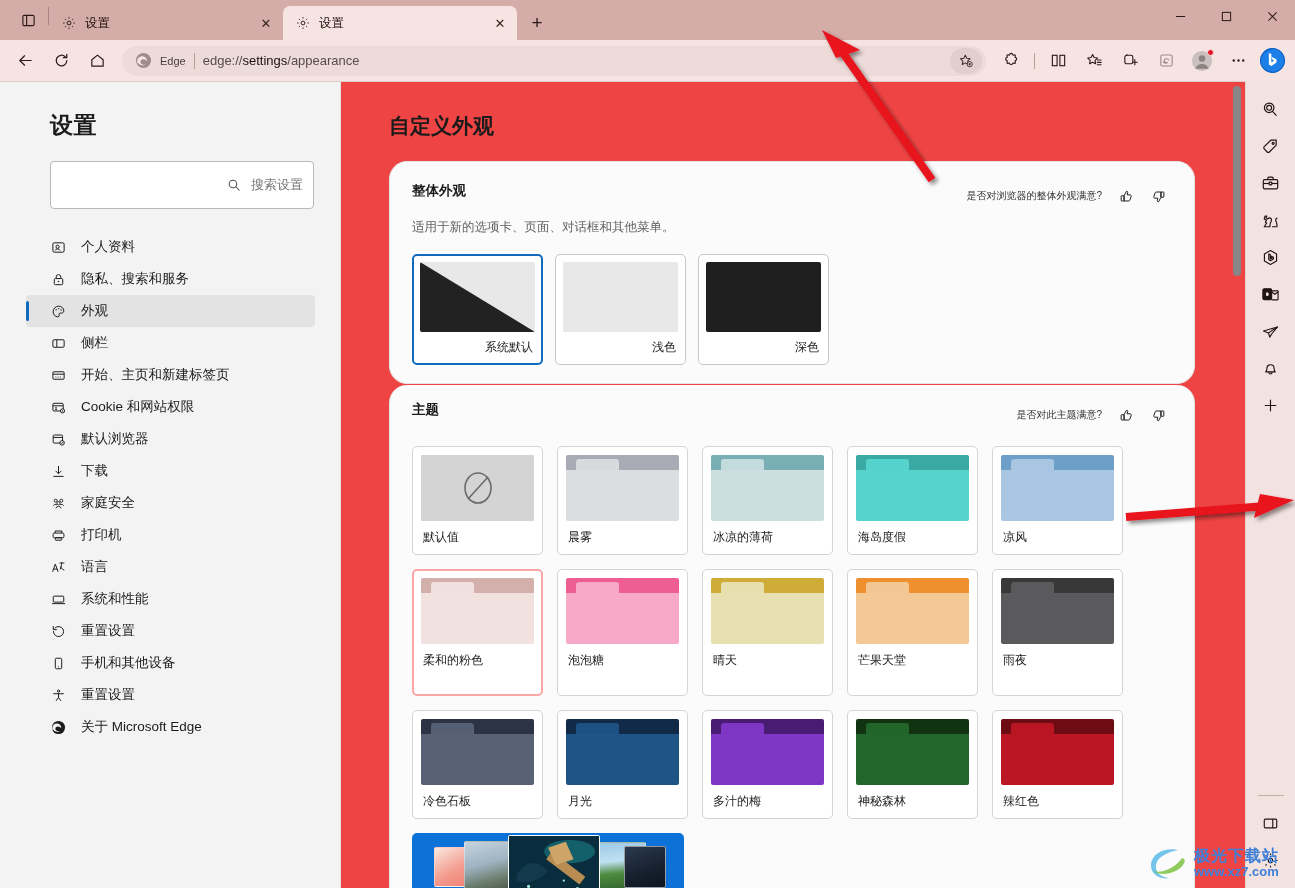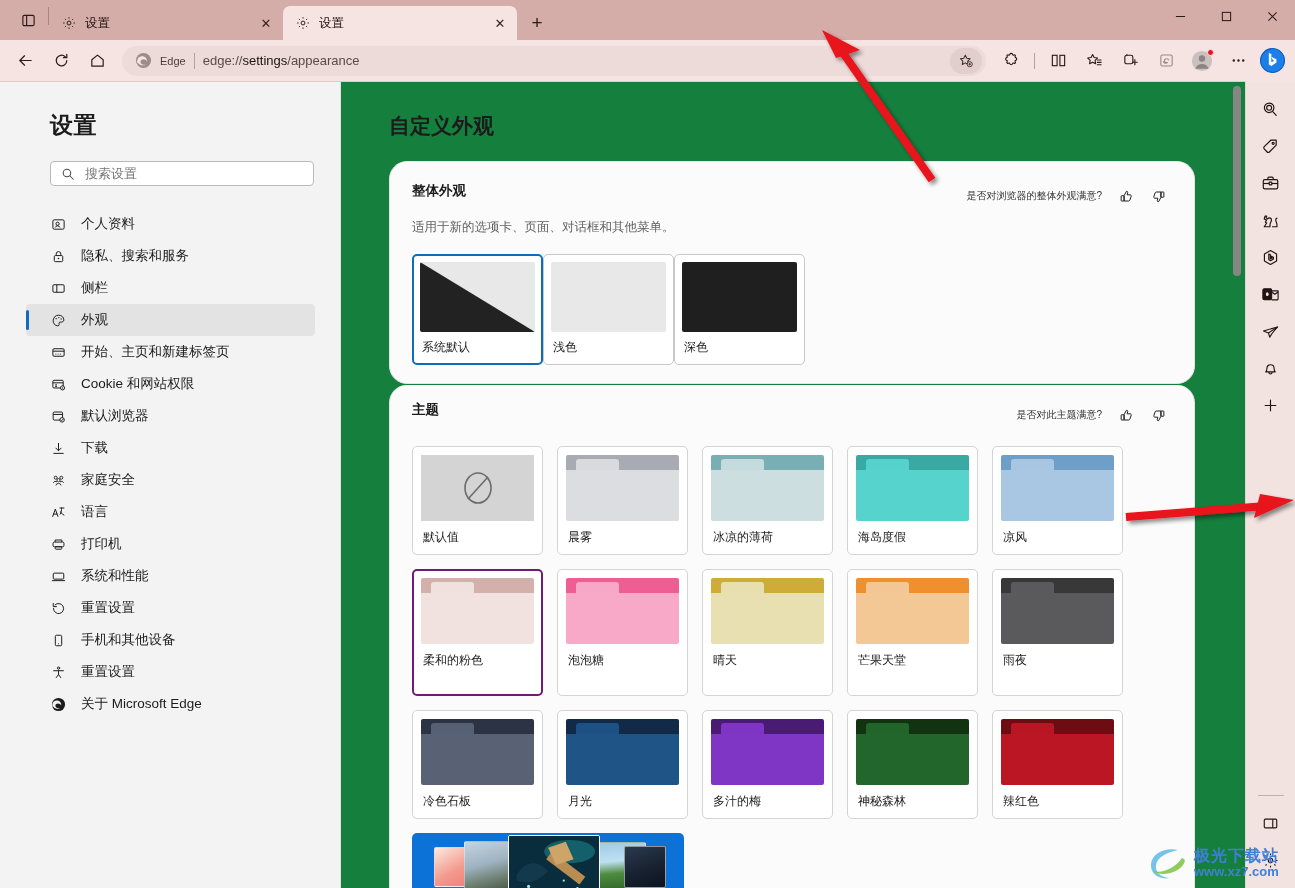--- a/index.html
+++ b/index.html
@@ -73,70 +73,70 @@
   
   .page{
     position:absolute; left:0; top:81px; width:1245px; height:807px;
     background:#f3f3f3; display:flex; border-top:1px solid #ddcbc9;
   }
   
   .settingsnav{ width:341px; height:807px; background:#f3f3f3; padding:28px 26px 0 26px; overflow:hidden; position:relative;}
   .settingsnav::after{ content:""; position:absolute; right:0; top:0; width:1px; height:807px; background:#e2e2e2;}
   .nav-title{ font-size:23px; font-weight:700; color:#1b1b1b; margin:0 0 20px 24px; letter-spacing:.5px;}
   .searchbox{
-    height:25px; background:#fff; border:1px solid #b9b9b9; border-radius:4px;
-    display:flex; align-items:center; padding:0 10px; gap:10px; margin:0 0 22px 24px; width:264px;
+    height:48px; background:#fff; border:1px solid #b9b9b9; border-radius:4px;
+    display:flex; align-items:center; padding:0 10px; gap:10px; margin:0 0 22px 24px; width:264px;justify-content:flex-end;
   }
   .searchbox .sb-ph{ color:#767676; font-size:13px;}
   .navlist{ list-style:none; margin-left:0; }
   .navitem{
     height:32px; display:flex; align-items:center; gap:14px;
     padding-left:24px; border-radius:4px; position:relative; margin-bottom:0;
     color:#1b1b1b; font-size:13.5px;
   }
   .navitem .ni-icon{ width:17px; height:17px; flex:0 0 17px; display:flex; align-items:center; justify-content:center; color:#1b1b1b;}
   .navitem.active{ background:#e3e3e3; }
   .navitem.active::before{
     content:""; position:absolute; left:0; top:6px; width:3px; height:20px;
     background:#0f6cbd; border-radius:2px;
   }
   .navitem .ni-label{ white-space:nowrap; }
 
   
-  .content{ flex:1 1 auto; height:807px; position:relative; overflow:hidden; background:#15803d;}
+  .content{ flex:1 1 auto; height:807px; position:relative; overflow:hidden; background:#ef4444;}
   .content-inner{ padding:30px 48px 0 48px; }
   .page-title{ font-size:21px; font-weight:700; color:#1b1b1b; margin-bottom:21px;}
   .card{
     background:#fbfbfb; border:1px solid #e5e5e5; border-radius:18px;
     width:806px; padding:20px 22px 18px 22px; margin-bottom:2px;
   }
   .sec-head{ display:flex; align-items:flex-start; }
   .sec-title{ font-size:13.5px; font-weight:700; color:#1b1b1b; }
   .sec-sub{ font-size:12.5px; color:#616161; margin-top:9px;}
   .feedback{ margin-left:auto; display:flex; align-items:center; gap:4px; }
   .feedback .fb-text{ font-size:10px; color:#333; margin-right:6px;}
   .fb-btn{ width:28px; height:28px; display:flex; align-items:center; justify-content:center; border-radius:4px; color:#1b1b1b;}
 
   
-  .mode-row{ display:flex; margin-top:18px; }
+  .mode-row{ display:flex; gap:12px; margin-top:18px;text-align:right; }
   .modecard{
     width:131px; border:1px solid #c8c8c8; border-radius:5px; background:#fff;
     padding:7px 7px 4px 7px;
   }
   .modecard.selected{ border:2px solid #0f6cbd; padding:6px 6px 3px 6px;}
   .mode-thumb{ height:70px; border-radius:2px; overflow:hidden; position:relative;}
   .mode-label{ font-size:12px; color:#1b1b1b; padding:7px 2px 4px 2px;}
 
   
   .theme-grid{ display:flex; flex-wrap:wrap; gap:14px; margin-top:17px;}
   .themecard{
     width:131px; border:1px solid #d4d4d4; border-radius:5px; background:#fff;
     padding:8px 8px 5px 8px;
   }
-  .themecard.selected{ border:2px solid #701a75; padding:7px 7px 22px 7px;}
+  .themecard.selected{ border:2px solid #fca5a5; padding:7px 7px 22px 7px;}
   .theme-thumb{ height:66px; border-radius:2px; overflow:hidden; position:relative; display:flex; flex-direction:column;}
   .tt-top{ height:15px; position:relative; width:100%;}
   .tt-tab{ position:absolute; left:9%; top:4px; width:38%; height:11px; border-radius:3px 3px 0 0;}
   .tt-body{ flex:1 1 auto; }
   .theme-label{ font-size:12px; color:#1b1b1b; padding:8px 2px 3px 2px;}
   .none-thumb{ height:66px; background:#d4d4d4; display:flex; align-items:center; justify-content:center;}
 
   
   .banner{
     margin-top:14px; width:272px; height:96px; background:#0c72d8; border-radius:5px;
@@ -341,39 +341,39 @@
         <li class="navitem">
           <span class="ni-icon">
             <svg width="15" height="15" viewBox="0 0 16 16" fill="none" stroke="#1b1b1b" stroke-width="1.05">
               <rect x="3.5" y="7" width="9" height="6.5" rx="1.2"></rect>
                 <path d="M5.5 7V5.3a2.5 2.5 0 0 1 5 0V7"></path>
                 <circle cx="8" cy="10.2" r=".85" fill="#1b1b1b" stroke="none"></circle>
             </svg>
           </span>
           <span class="ni-label">隐私、搜索和服务</span>
         </li>
-        <li class="navitem">
-          <span class="ni-icon">
-            <svg width="15" height="15" viewBox="0 0 16 16" fill="none" stroke="#1b1b1b" stroke-width="1.05">
-              <rect x="2" y="4" width="12" height="8" rx="1.2"></rect>
-                <line x1="6.2" y1="4" x2="6.2" y2="12"></line>
-            </svg>
-          </span>
-          <span class="ni-label">侧栏</span>
-        </li>
         <li class="navitem active">
           <span class="ni-icon">
             <svg width="15" height="15" viewBox="0 0 16 16" fill="none" stroke="#1b1b1b" stroke-width="1.05">
               <path d="M8 2.3c3.2 0 5.7 2.2 5.7 5 0 1.7-1.4 2.4-2.5 2.4H9.8c-.8 0-1.3.6-1.3 1.2 0 .5.3.8.3 1.3 0 .8-.6 1.5-1.5 1.5-3 0-5-2.6-5-5.4 0-3.3 2.5-6 5.7-6z"></path>
               <circle cx="5.5" cy="6" r=".75" fill="#1b1b1b" stroke="none"></circle>
                 <circle cx="8.3" cy="4.9" r=".75" fill="#1b1b1b" stroke="none"></circle>
                 <circle cx="10.8" cy="6.4" r=".7" fill="#1b1b1b" stroke="none"></circle>
             </svg>
           </span>
           <span class="ni-label">外观</span>
+        </li>
+        <li class="navitem">
+          <span class="ni-icon">
+            <svg width="15" height="15" viewBox="0 0 16 16" fill="none" stroke="#1b1b1b" stroke-width="1.05">
+              <rect x="2" y="4" width="12" height="8" rx="1.2"></rect>
+                <line x1="6.2" y1="4" x2="6.2" y2="12"></line>
+            </svg>
+          </span>
+          <span class="ni-label">侧栏</span>
         </li>
         <li class="navitem">
           <span class="ni-icon">
             <svg width="15" height="15" viewBox="0 0 16 16" fill="none" stroke="#1b1b1b" stroke-width="1.05">
               <rect x="2" y="4" width="12" height="8" rx="1.2"></rect>
                 <path d="M2 6.6h12"></path>
                 <circle cx="5.2" cy="9.6" r=".6" fill="#1b1b1b" stroke="none"></circle>
                 <circle cx="7.6" cy="9.6" r=".6" fill="#1b1b1b" stroke="none"></circle>
                 <circle cx="10" cy="9.6" r=".6" fill="#1b1b1b" stroke="none"></circle>
             </svg>
@@ -416,36 +416,36 @@
               <circle cx="5" cy="5" r="1.6"></circle>
                 <circle cx="11" cy="5" r="1.6"></circle>
                 <circle cx="8" cy="7.6" r="1.7"></circle>
               <path d="M2.4 10.4a2.8 2.8 0 0 1 4-1M9.6 9.4a2.8 2.8 0 0 1 4 1M5.2 13.2a2.9 2.9 0 0 1 5.6 0"></path>
             </svg>
           </span>
           <span class="ni-label">家庭安全</span>
         </li>
         <li class="navitem">
           <span class="ni-icon">
+            <svg width="15" height="15" viewBox="0 0 16 16" fill="none" stroke="#1b1b1b" stroke-width="1.05">
+              <path d="M4.4 5.4V3.2h7.2v2.2"></path>
+                <rect x="2.2" y="5.4" width="11.6" height="5" rx="1.4"></rect>
+                <rect x="4.6" y="10.4" width="6.8" height="2.6" rx=".6"></rect>
+            </svg>
+          </span>
+          <span class="ni-label">打印机</span>
+        </li>
+        <li class="navitem">
+          <span class="ni-icon">
             <svg width="15" height="15" viewBox="0 0 16 16" fill="none" stroke="#1b1b1b" stroke-width="1.05" stroke-linecap="round">
               <path d="M1.8 12.2L4.6 4.4l2.8 7.8M2.8 9.7h3.6"></path>
               <path d="M9.6 3.2h4.2M11.2 3.2v1.6c0 3-1.4 5-1.4 5M10.2 7.2s1 2.6 3.6 3.6"></path>
             </svg>
           </span>
           <span class="ni-label">语言</span>
-        </li>
-        <li class="navitem">
-          <span class="ni-icon">
-            <svg width="15" height="15" viewBox="0 0 16 16" fill="none" stroke="#1b1b1b" stroke-width="1.05">
-              <path d="M4.4 5.4V3.2h7.2v2.2"></path>
-                <rect x="2.2" y="5.4" width="11.6" height="5" rx="1.4"></rect>
-                <rect x="4.6" y="10.4" width="6.8" height="2.6" rx=".6"></rect>
-            </svg>
-          </span>
-          <span class="ni-label">打印机</span>
         </li>
         <li class="navitem">
           <span class="ni-icon">
             <svg width="15" height="15" viewBox="0 0 16 16" fill="none" stroke="#1b1b1b" stroke-width="1.05">
               <rect x="2.4" y="4.4" width="11.2" height="6.4" rx="1"></rect>
                 <path d="M1.4 12.4h13.2" stroke-linecap="round"></path>
             </svg>
           </span>
           <span class="ni-label">系统和性能</span>
         </li>

